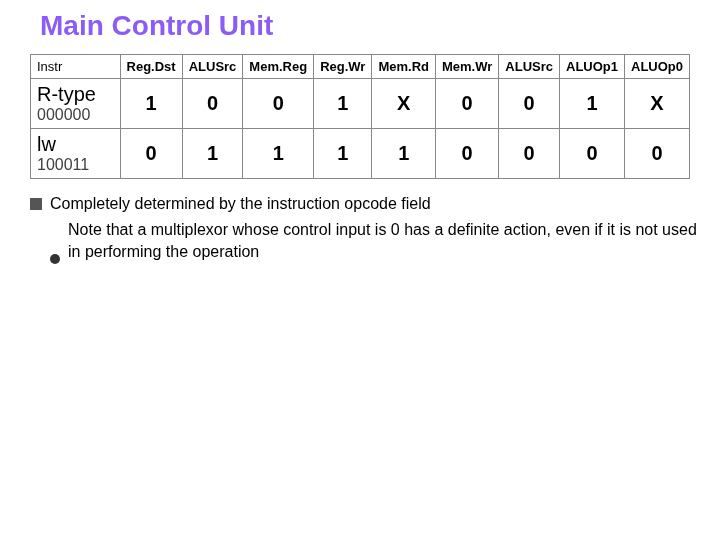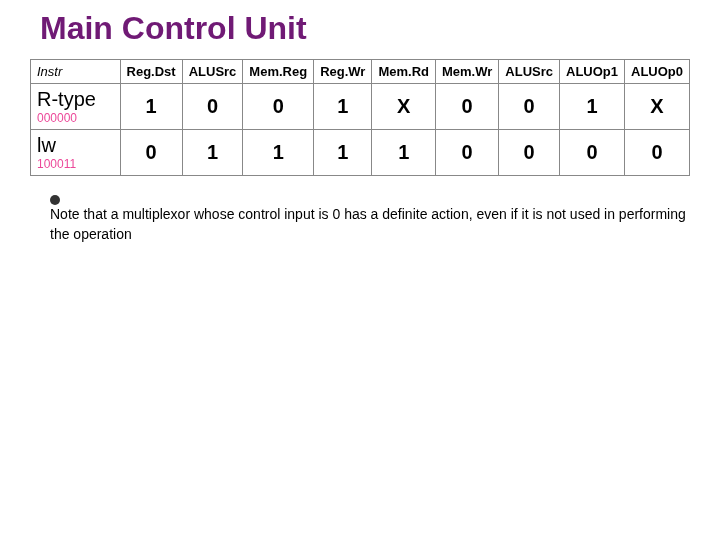--- a/index.html
+++ b/index.html
@@ -5,23 +5,23 @@
     * { box-sizing: border-box; margin: 0; padding: 0; }
     body {
       font-family: Arial, sans-serif;
       background: #fff;
       width: 720px;
       height: 540px;
       overflow: hidden;
       padding: 10px 20px;
     }
     h1 {
-      font-size: 32px;
+      font-size: 28px;
       font-weight: bold;
-      color: #701a75;
+      color: #8b5cf6;
       margin-bottom: 12px;
       margin-left: 20px;
     }
     .table-container {
       margin-left: 10px;
       margin-right: 10px;
     }
     table {
       border-collapse: collapse;
       width: 100%;
@@ -47,32 +47,31 @@
       font-size: 14px;
       font-weight: normal;
       width: 90px;
     }
     .instr-main {
       font-size: 20px;
       font-weight: normal;
       display: block;
     }
     .instr-code {
-      font-size: 12px;
+      font-size: 16px;
       font-weight: normal;
       display: block;
-      color: #ec4899;
+      color: #404040;
     }
     thead th {
       font-size: 13px;
       background: #fff;
     }
     thead th.col-instr {
       font-size: 13px;
-      font-style: italic;
     }
     .footer {
       margin-top: 16px;
       margin-left: 10px;
     }
     .footer-main {
       display: flex;
       align-items: center;
       font-size: 15px;
       margin-bottom: 6px;
@@ -83,24 +82,23 @@
       height: 12px;
       background: #555;
       margin-right: 8px;
       flex-shrink: 0;
     }
     .footer-main span {
       font-size: 16px;
     }
     .footer-detail {
       display: flex;
-      align-items: flex-start;
-      font-size: 14px;
+      align-items: flex-end;
+      font-size: 16px;
       margin-left: 20px;
-      flex-direction: column;
     }
     .bullet {
       display: inline-block;
       width: 10px;
       height: 10px;
       background: #333;
       border-radius: 50%;
       margin-right: 8px;
       margin-top: 3px;
       flex-shrink: 0;
@@ -159,17 +157,21 @@
           <td>0</td>
           <td>0</td>
           <td>0</td>
           <td>0</td>
         </tr>
       </tbody>
   </table>
 </div>
 
 <div class="footer">
+  <div class="footer-main">
+    <span class="square-icon"></span>
+    <span>Completely determined by the instruction opcode field</span>
+  </div>
   <div class="footer-detail">
     <span class="bullet"></span>
     <p>Note that a multiplexor whose control input is 0 has a definite action, even if it is not used in performing the operation</p>
   </div>
 </div>
 
 </body></html>

